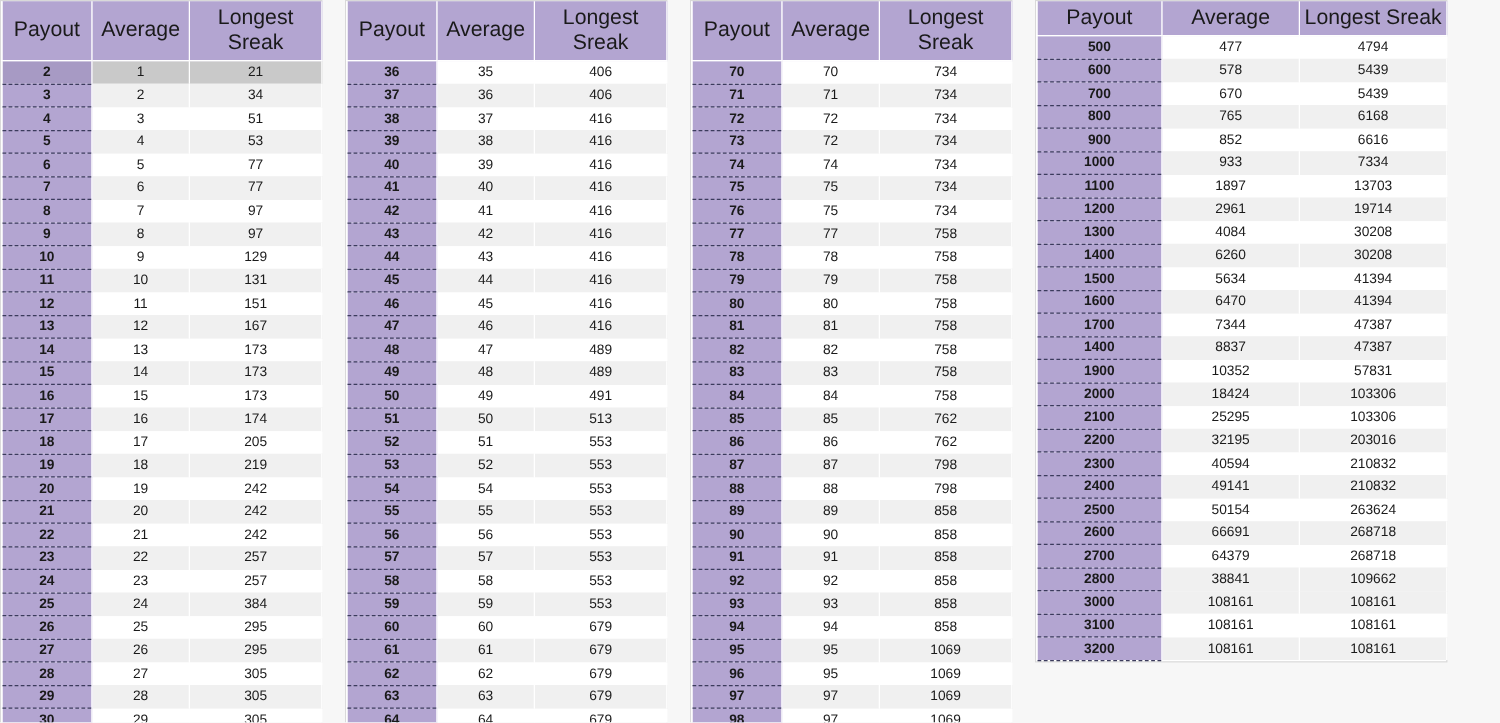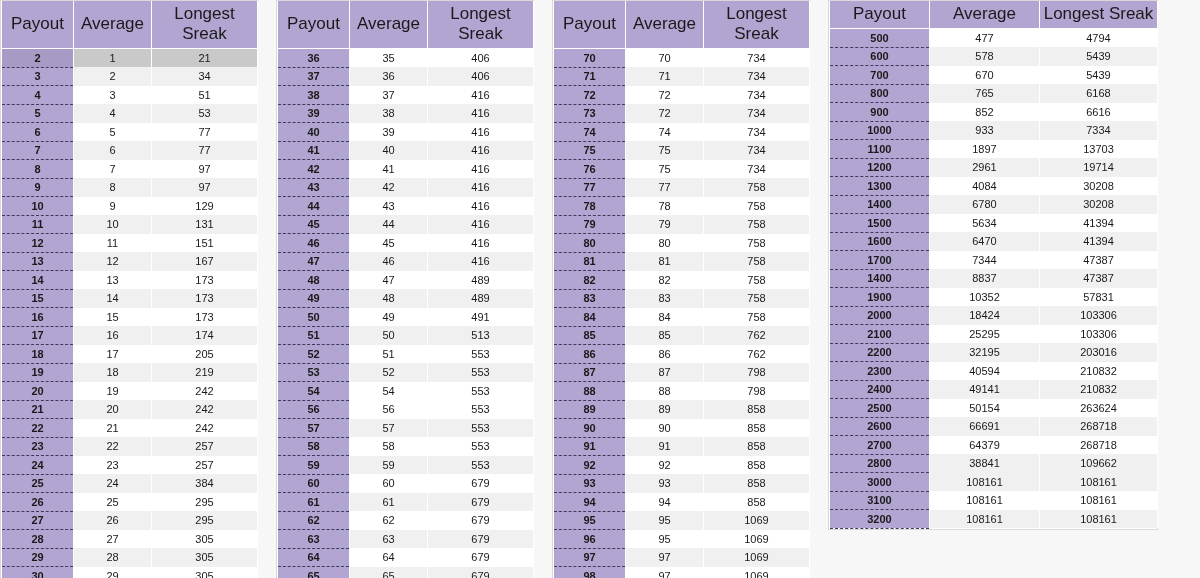--- a/index.html
+++ b/index.html
@@ -362,20 +362,25 @@
           <tr class="alt">
             <td class="c0">53</td>
             <td class="c1">52</td>
             <td class="c2">553</td>
           </tr>
           <tr>
             <td class="c0">54</td>
             <td class="c1">54</td>
             <td class="c2">553</td>
           </tr>
+          <tr class="alt">
+            <td class="c0">55</td>
+            <td class="c1">55</td>
+            <td class="c2">553</td>
+          </tr>
           <tr>
             <td class="c0">56</td>
             <td class="c1">56</td>
             <td class="c2">553</td>
           </tr>
           <tr class="alt">
             <td class="c0">57</td>
             <td class="c1">57</td>
             <td class="c2">553</td>
           </tr>
@@ -657,21 +662,21 @@
             <td class="c1">2961</td>
             <td class="c2">19714</td>
           </tr>
           <tr>
             <td class="c0">1300</td>
             <td class="c1">4084</td>
             <td class="c2">30208</td>
           </tr>
           <tr class="alt">
             <td class="c0">1400</td>
-            <td class="c1">6780</td>
+            <td class="c1">6260</td>
             <td class="c2">30208</td>
           </tr>
           <tr>
             <td class="c0">1500</td>
             <td class="c1">5634</td>
             <td class="c2">41394</td>
           </tr>
           <tr class="alt">
             <td class="c0">1600</td>
             <td class="c1">6470</td>

